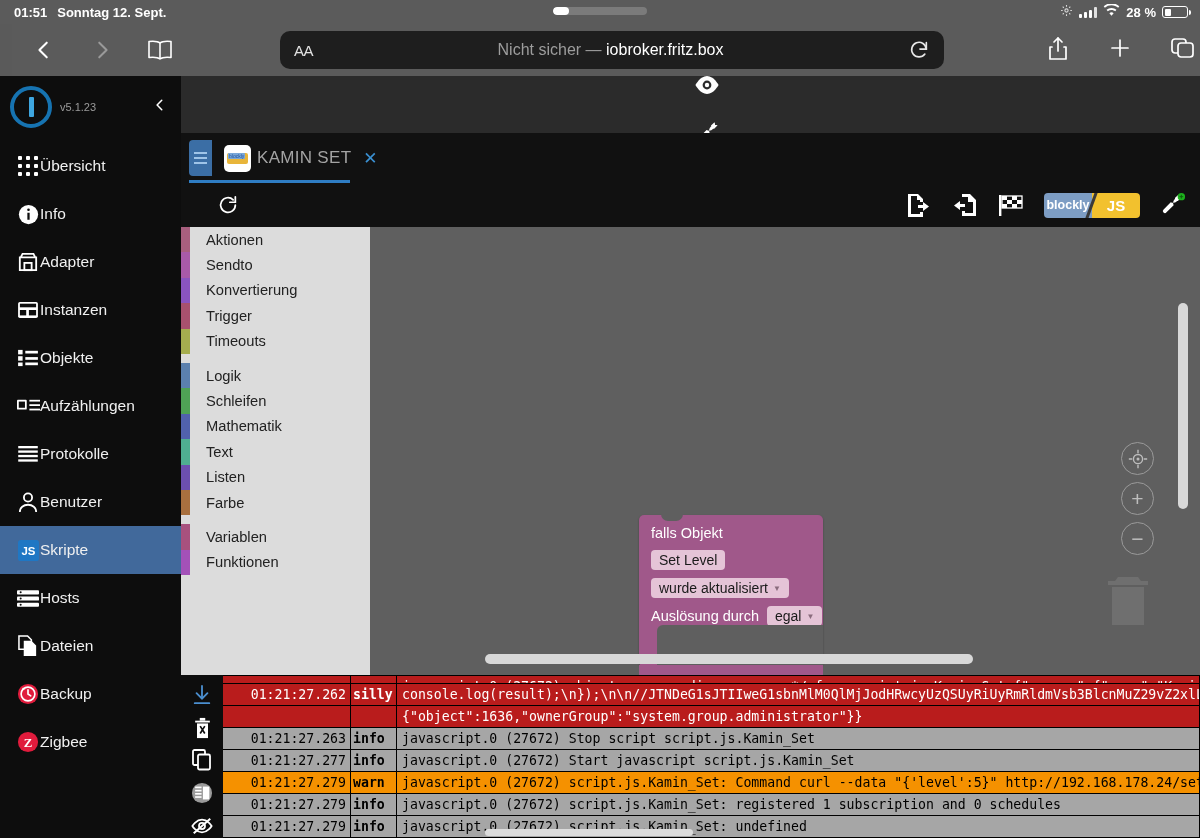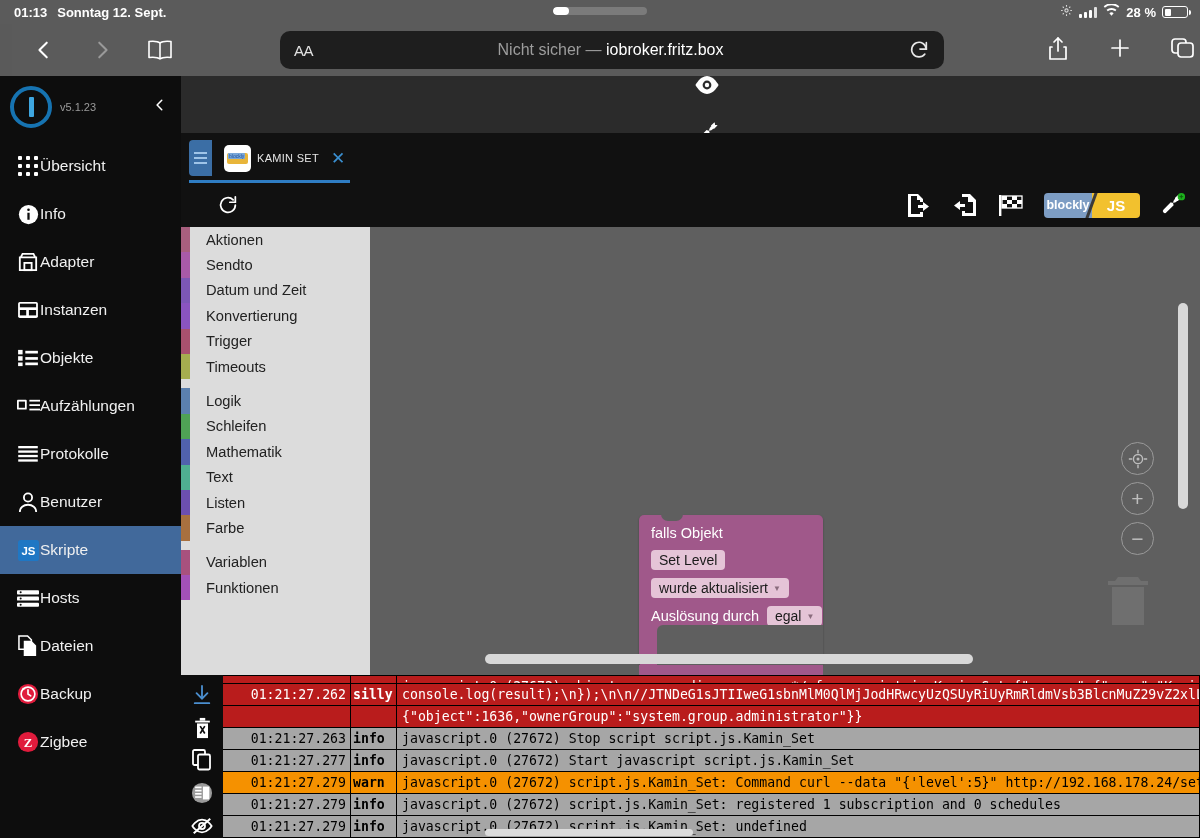--- a/index.html
+++ b/index.html
@@ -86,21 +86,21 @@
   .brandtext { color:#8d8d8d; font-size:16px; letter-spacing:.5px; margin-left:10px;}
 
   .tabbar { height:50px; background:#111; position:relative; display:flex; align-items:center; padding-left:8px;}
   .hamb { width:23px; height:36px; background:#3b6ea5; border-radius:4px 0 0 4px;
           display:flex; flex-direction:column; justify-content:center; gap:3px; align-items:center;}
   .hamb i { width:13px; height:2px; background:#9fc4e8; }
   .tabchip { display:flex; align-items:center; gap:6px; margin-left:12px; }
   .blocklyicon { width:27px;height:27px;background:#fff;border-radius:5px;display:flex;align-items:center;justify-content:center;}
   .blocklyicon .bl { width:21px;height:11px;background:#e8b53a;border-radius:2px;position:relative;}
   .blocklyicon .bl::after{content:"blockly";position:absolute;left:1px;top:0;font-size:5px;color:#2255a0;background:#7aa7d8;padding:0 1px;border-radius:1px;}
-  .tabname { color:#e5e5e5; font-size:11px; letter-spacing:.3px; }
+  .tabname { color:#a3a3a3; font-size:17px; letter-spacing:.3px; }
   .tabclose { color:#3a8fd0; font-size:17px; margin-left:6px; }
   .tabunderline { position:absolute; left:8px; bottom:0; width:161px; height:3px; background:#2f7dc4; }
 
   .edtoolbar { height:44px; background:#111; display:flex; align-items:center; position:relative; }
   .edtoolbar .reload2 { color:#fff; margin-left:36px; width:22px; height:22px; }
   .edtools { position:absolute; right:14px; display:flex; align-items:center; gap:20px; }
   .edtools .ti { width:26px;height:26px;color:#fff; display:flex;align-items:center;justify-content:center;}
   .toggle-bj { width:96px; height:25px; border-radius:4px; overflow:hidden; display:flex; position:relative; }
   .toggle-bj .l { flex:1; background:#7d9dc4; color:#fff; font-size:12.5px; font-weight:bold; display:flex; align-items:center; justify-content:center;}
   .toggle-bj .r { flex:1; background:#f2c12e; color:#fff; font-size:15px; font-weight:bold; display:flex; align-items:center; justify-content:center;}
@@ -151,21 +151,21 @@
   .logrow .ts, .logrow .sev, .logrow .msg { border-top:1px solid #000; border-right:1px solid #000;}
   .loghscroll { position:absolute; left:262px; bottom:2px; width:208px; height:7px; background:#dcdcdc; border-radius:4px;}
 </style>
 </head>
 <body>
 
 <div class="screen">
 
   <div class="statusbar">
     <div class="sb-left">
-      <span>01:13</span>
+      <span>01:51</span>
       <span>Sonntag 12. Sept.</span>
     </div>
     <div class="sb-center">
       <div class="sb-pill">
           <i></i>
         </div>
     </div>
     <div class="sb-right">
       <span>
         <svg width="13" height="13" viewBox="0 0 24 24" fill="none" stroke="#d8d8d8" stroke-width="2">
@@ -528,24 +528,20 @@
       <div class="workspace">
 
         <div class="flyout">
           <div class="cat">
               <span class="stripe" style="background:#a85f7e"></span>
               <span class="lbl">Aktionen</span>
             </div>
           <div class="cat">
               <span class="stripe" style="background:#a85aa8"></span>
               <span class="lbl">Sendto</span>
-            </div>
-          <div class="cat">
-              <span class="stripe" style="background:#7c57b6"></span>
-              <span class="lbl">Datum und Zeit</span>
             </div>
           <div class="cat">
               <span class="stripe" style="background:#8a54c0"></span>
               <span class="lbl">Konvertierung</span>
             </div>
           <div class="cat">
               <span class="stripe" style="background:#a8516e"></span>
               <span class="lbl">Trigger</span>
             </div>
           <div class="cat">

